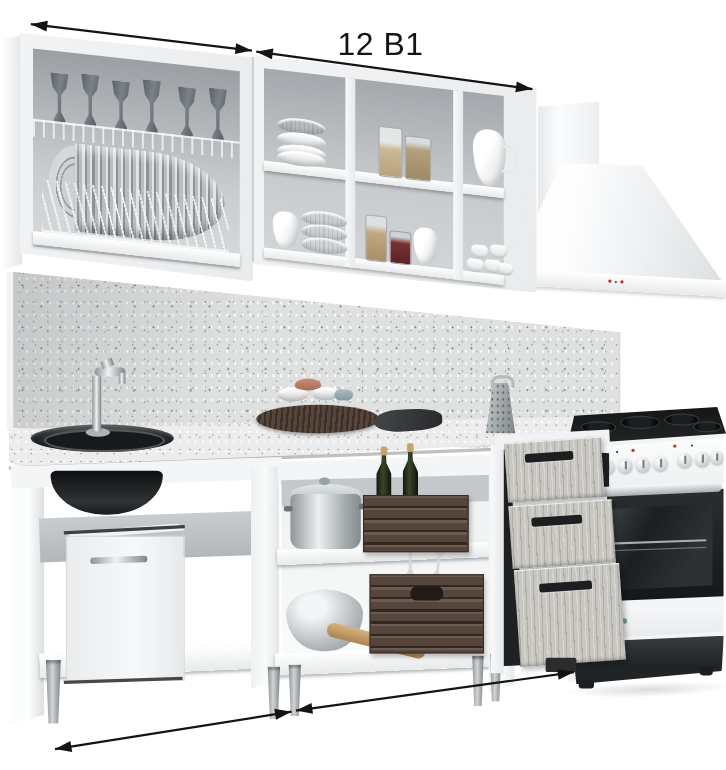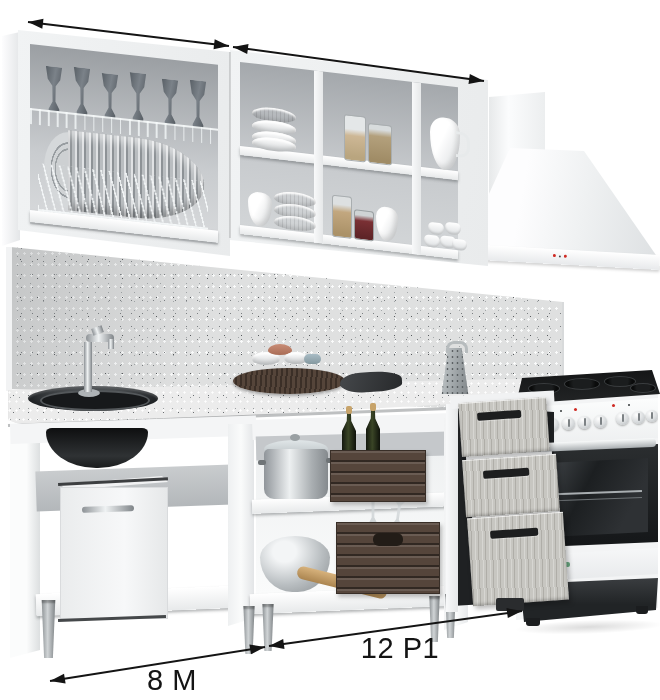--- a/index.html
+++ b/index.html
@@ -314,16 +314,15 @@
       <marker id="as" markerWidth="17" markerHeight="12" refX="16" refY="6" orient="auto-start-reverse" markerUnits="userSpaceOnUse">
         <path d="M1,1 L16,6 L1,11 Z" fill="#141414"></path>
       </marker>
     </defs>
     <line x1="28" y1="22" x2="229" y2="46" stroke="#141414" stroke-width="2" marker-start="url(#as)" marker-end="url(#ae)"></line>
     <line x1="233" y1="47" x2="484" y2="81" stroke="#141414" stroke-width="2" marker-start="url(#as)" marker-end="url(#ae)"></line>
     <line x1="50" y1="681" x2="265" y2="647" stroke="#141414" stroke-width="2" marker-start="url(#as)" marker-end="url(#ae)"></line>
     <line x1="269" y1="646" x2="522" y2="611" stroke="#141414" stroke-width="2" marker-start="url(#as)" marker-end="url(#ae)"></line>
   </svg>
 
-  <div class="a label" style="left:134px;top:664px;width:76px">8 М</div>
-  <div class="a label" style="left:348px;top:632px;width:104px">12 Р1</div>
+  <div class="a label" style="left:296px;top:25px;width:100px">12 В1</div>
 
 </div>
 
 </body></html>

